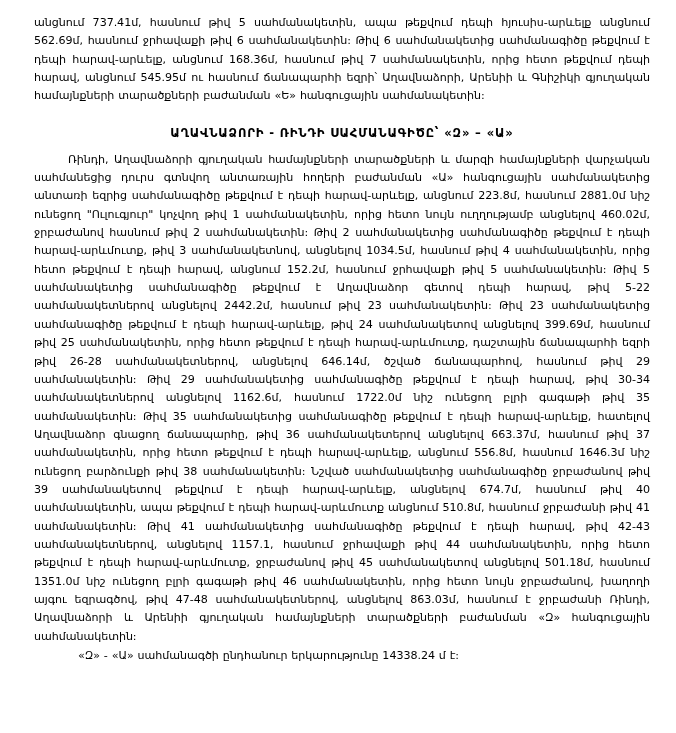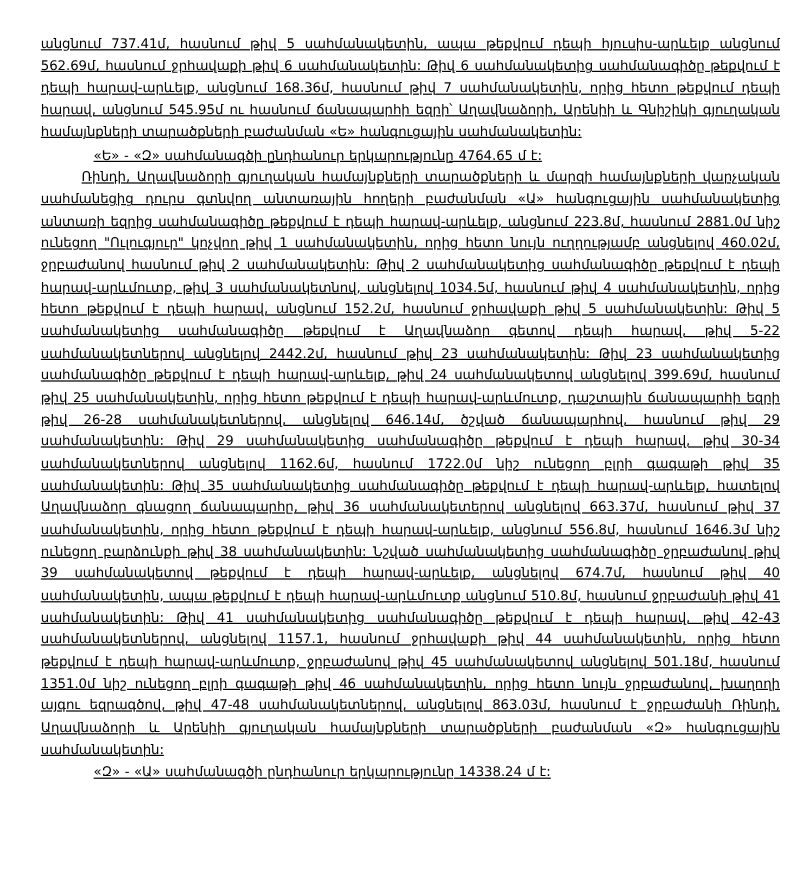--- a/index.html
+++ b/index.html
@@ -11,23 +11,22 @@
     width: 676px;
     height: 733px;
     overflow: hidden;
     font-family: "DejaVu Sans", "Liberation Sans", sans-serif;
     color: #000000;
   }
   .page {
     width: 676px;
     height: 561px;
     box-sizing: border-box;
-    padding: 28px 26px 10px 34px;
+    padding: 14px 26px 10px 34px;
     position: relative;
-    text-decoration: underline;
   }
   .para {
     margin: 0;
     text-align: justify;
     font-size: 11.1px;
     line-height: 18.35px;
     letter-spacing: -0.05px;
     word-spacing: 0.4px;
     -webkit-hyphens: none;
     hyphens: none;
@@ -48,20 +47,20 @@
     line-height: 16px;
   }
 </style>
 </head>
 <body>
 
 <div class="page">
 
   <p class="para">անցնում 737.41մ, հասնում թիվ 5 սահմանակետին, ապա թեքվում դեպի հյուսիս-արևելք անցնում 562.69մ, հասնում ջրհավաքի թիվ 6 սահմանակետին: Թիվ 6 սահմանակետից սահմանագիծը թեքվում է դեպի հարավ-արևելք, անցնում 168.36մ, հասնում թիվ 7 սահմանակետին, որից հետո թեքվում դեպի հարավ, անցնում 545.95մ ու հասնում ճանապարհի եզրի՝ Աղավնաձորի, Արենիի և Գնիշիկի գյուղական համայնքների տարածքների բաժանման «Ե» հանգուցային սահմանակետին:</p>
 
-  <p class="para closing">«Ե» - «Զ» սահմանագծի ընդհանուր երկարությունը  4764.65 մ է:</p>
 
+  <h2 class="section-title">ԱՂԱՎՆԱՁՈՐԻ - ՌԻՆԴԻ ՍԱՀՄԱՆԱԳԻԾԸ՝ «Զ» – «Ա»</h2>
 
   <p class="para indent">Ռինդի, Աղավնաձորի գյուղական համայնքների տարածքների և մարզի համայնքների վարչական սահմանեցից դուրս գտնվող անտառային հողերի բաժանման «Ա» հանգուցային սահմանակետից անտառի եզրից  սահմանագիծը թեքվում է դեպի հարավ-արևելք, անցնում 223.8մ, հասնում 2881.0մ նիշ ունեցող "Ուլուգյուր" կոչվող թիվ 1 սահմանակետին, որից հետո նույն ուղղությամբ անցնելով 460.02մ, ջրբաժանով հասնում թիվ 2 սահմանակետին: Թիվ 2 սահմանակետից սահմանագիծը թեքվում է դեպի հարավ-արևմուտք, թիվ 3 սահմանակետնով, անցնելով 1034.5մ, հասնում թիվ 4 սահմանակետին, որից հետո թեքվում է դեպի հարավ, անցնում 152.2մ, հասնում ջրհավաքի թիվ   5 սահմանակետին: Թիվ 5 սահմանակետից սահմանագիծը թեքվում է Աղավնաձոր գետով դեպի հարավ, թիվ 5-22 սահմանակետներով անցնելով 2442.2մ, հասնում թիվ 23 սահմանակետին: Թիվ 23 սահմանակետից սահմանագիծը թեքվում է դեպի հարավ-արևելք, թիվ 24 սահմանակետով անցնելով 399.69մ, հասնում թիվ 25 սահմանակետին, որից հետո թեքվում է դեպի հարավ-արևմուտք, դաշտային ճանապարհի եզրի թիվ 26-28 սահմանակետներով, անցնելով 646.14մ, ծշված ճանապարհով, հասնում թիվ 29 սահմանակետին: Թիվ 29 սահմանակետից սահմանագիծը թեքվում է դեպի հարավ, թիվ 30-34 սահմանակետներով անցնելով 1162.6մ, հասնում   1722.0մ նիշ ունեցող բլրի գագաթի թիվ 35 սահմանակետին: Թիվ 35 սահմանակետից սահմանագիծը թեքվում է դեպի հարավ-արևելք, հատելով Աղավնաձոր գնացող ճանապարհը, թիվ 36 սահմանակետերով անցնելով 663.37մ, հասնում թիվ 37 սահմանակետին, որից հետո թեքվում է դեպի հարավ-արևելք, անցնում 556.8մ, հասնում 1646.3մ նիշ ունեցող բարձունքի թիվ 38 սահմանակետին: Նշված սահմանակետից սահմանագիծը  ջրբաժանով թիվ 39 սահմանակետով թեքվում է դեպի հարավ-արևելք, անցնելով 674.7մ, հասնում թիվ 40 սահմանակետին, ապա թեքվում է դեպի հարավ-արևմուտք անցնում 510.8մ, հասնում ջրբաժանի թիվ 41 սահմանակետին: Թիվ 41 սահմանակետից սահմանագիծը թեքվում է դեպի հարավ, թիվ 42-43 սահմանակետներով, անցնելով 1157.1, հասնում ջրհավաքի թիվ 44 սահմանակետին, որից հետո թեքվում է դեպի հարավ-արևմուտք, ջրբաժանով թիվ 45 սահմանակետով անցնելով 501.18մ, հասնում 1351.0մ նիշ ունեցող բլրի գագաթի թիվ 46 սահմանակետին, որից հետո նույն ջրբաժանով, խաղողի այգու եզրագծով, թիվ 47-48 սահմանակետներով, անցնելով 863.03մ, հասնում է ջրբաժանի Ռինդի, Աղավնաձորի և Արենիի գյուղական համայնքների տարածքների բաժանման «Զ» հանգուցային սահմանակետին:</p>
 
   <p class="para closing">«Զ» - «Ա» սահմանագծի ընդհանուր երկարությունը  14338.24 մ է:</p>
 
 </div>
 
 </body></html>

